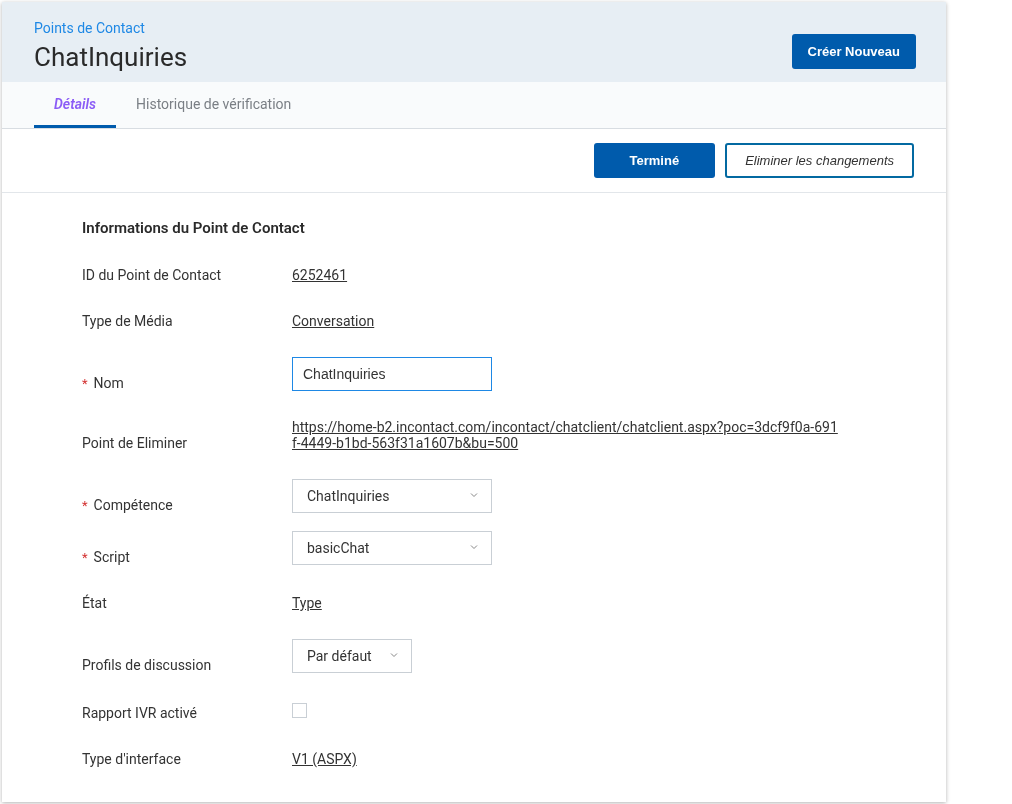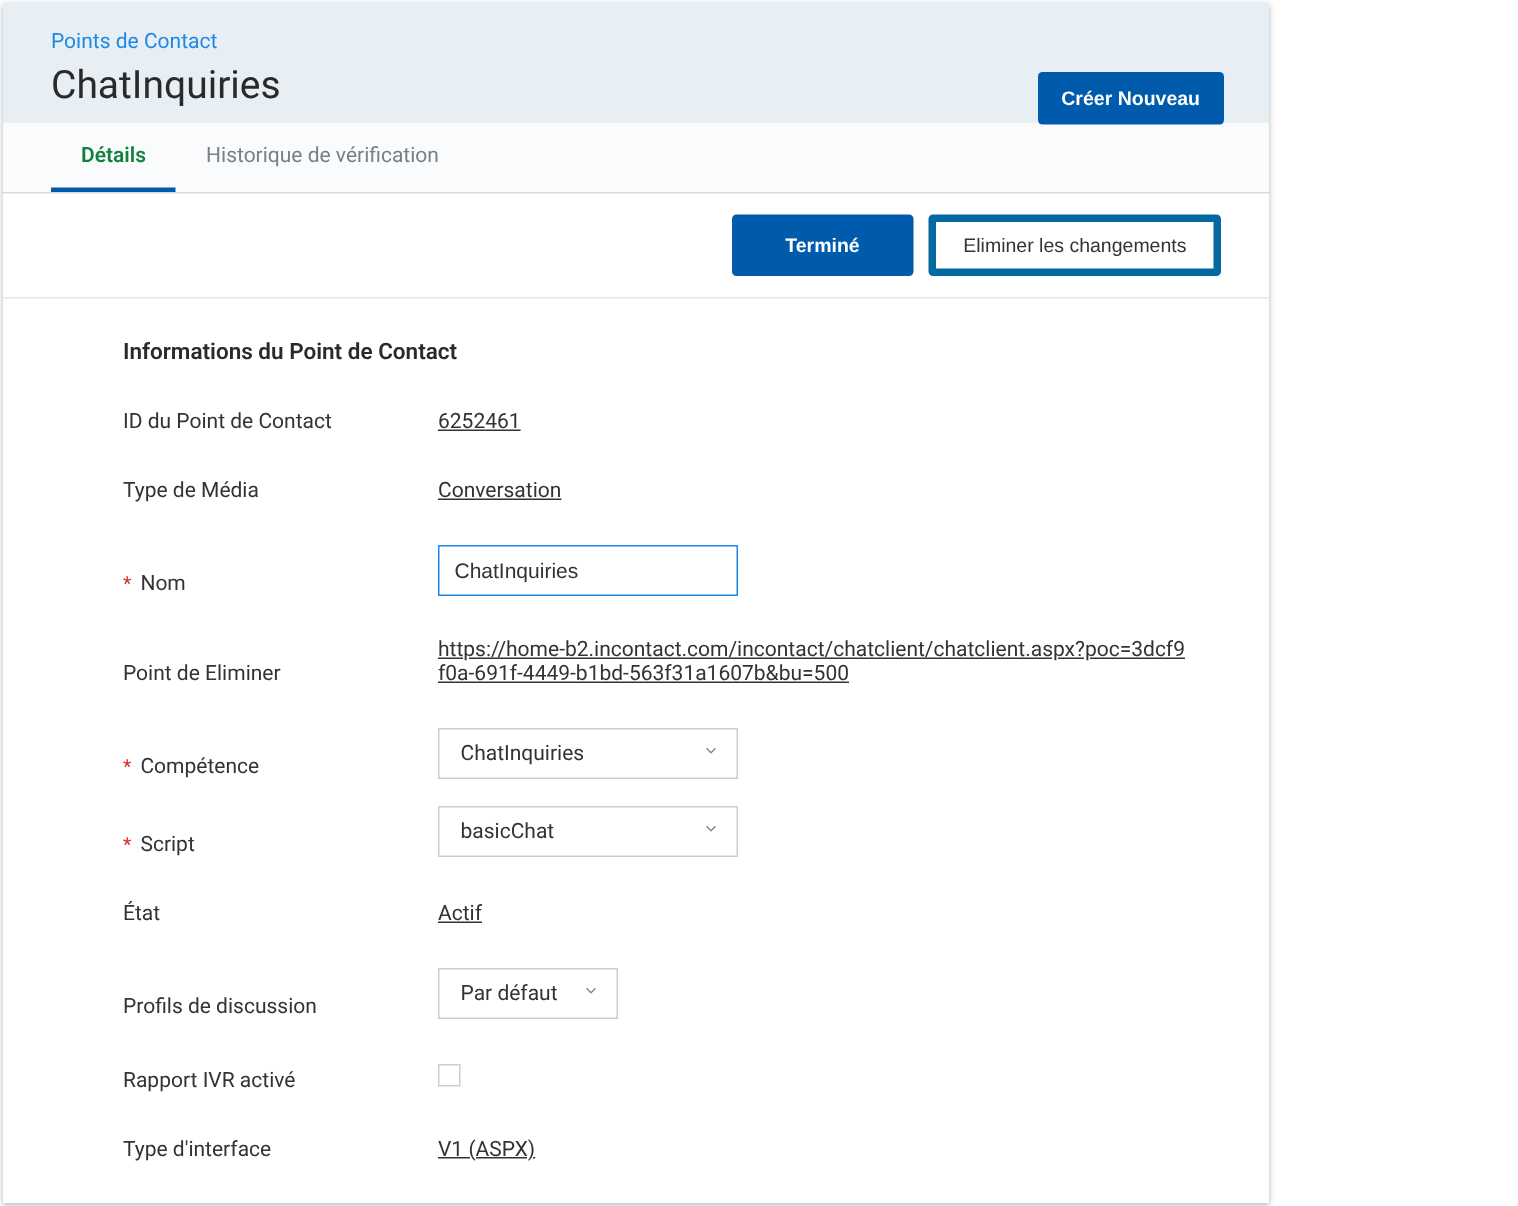--- a/index.html
+++ b/index.html
@@ -8,21 +8,21 @@
       padding: 0;
     }
     body {
       font-family: -apple-system, BlinkMacSystemFont, "Segoe UI", Roboto, "Helvetica Neue", Arial, sans-serif;
       background: #fff;
       width: 1012px;
       height: 804px;
       overflow: hidden;
     }
     .page-container {
-      width: 844px;
+      width: 944px;
       height: 800px;
       margin: 2px;
       box-shadow: 0 1px 4px rgba(0,0,0,0.3);
       background: #fff;
       display: flex;
       flex-direction: column;
       overflow: hidden;
     }
     .header {
       background: #e7eef4;
@@ -38,21 +38,21 @@
       color: #1e88e5;
       text-decoration: none;
     }
     .page-title {
       font-size: 26px;
       color: #2a2a2a;
       font-weight: 400;
     }
     .create-new-btn {
       position: absolute;
-      top: 46px;
+      top: 32px;
       right: 30px;
       background: #005bac;
       color: #fff;
       border: none;
       border-radius: 3px;
       padding: 10px 16px;
       font-size: 13px;
       font-weight: 600;
       cursor: pointer;
     }
@@ -63,23 +63,24 @@
       background: #f9fbfc;
     }
     .tab {
       padding: 14px 20px 13px 20px;
       font-size: 14px;
       color: #7a7f85;
       cursor: pointer;
       border-bottom: 3px solid transparent;
     }
     .tab.active {
-      color: #15803d;
+      color: #8b5cf6;
       font-weight: 600;
       border-bottom: 3px solid #005bac;
+      font-style: italic;
     }
     .action-bar {
       display: flex;
       justify-content: flex-end;
       padding: 14px 32px;
       border-bottom: 1px solid #e2e6ea;
       gap: 10px;
     }
     .btn-primary {
       background: #005bac;
@@ -87,25 +88,26 @@
       border: none;
       border-radius: 3px;
       padding: 8px 36px;
       font-size: 13px;
       font-weight: 600;
       cursor: pointer;
     }
     .btn-secondary {
       background: #fff;
       color: #333;
-      border: 5px solid #0369a1;
+      border: 2px solid #0369a1;
       border-radius: 3px;
       padding: 8px 18px;
       font-size: 13px;
       cursor: pointer;
+      font-style: italic;
     }
     .content {
       padding: 26px 52px;
       flex: 1;
       overflow-y: auto;
       margin-left: 28px;
     }
     .section-title {
       font-size: 15px;
       font-weight: 600;
@@ -278,21 +280,21 @@
               </svg>
           </span>
         </div>
       </div>
     </div>
 
     <div class="form-row">
       <div class="form-label">
         <span>État</span>
       </div>
-      <div class="form-value">Actif</div>
+      <div class="form-value">Type</div>
     </div>
 
     <div class="form-row">
       <div class="form-label">
         <span>Profils de discussion</span>
       </div>
       <div class="form-value">
         <div class="select-wrap sm">
           <div class="select-display">Par défaut</div>
           <span class="chevron-down">

